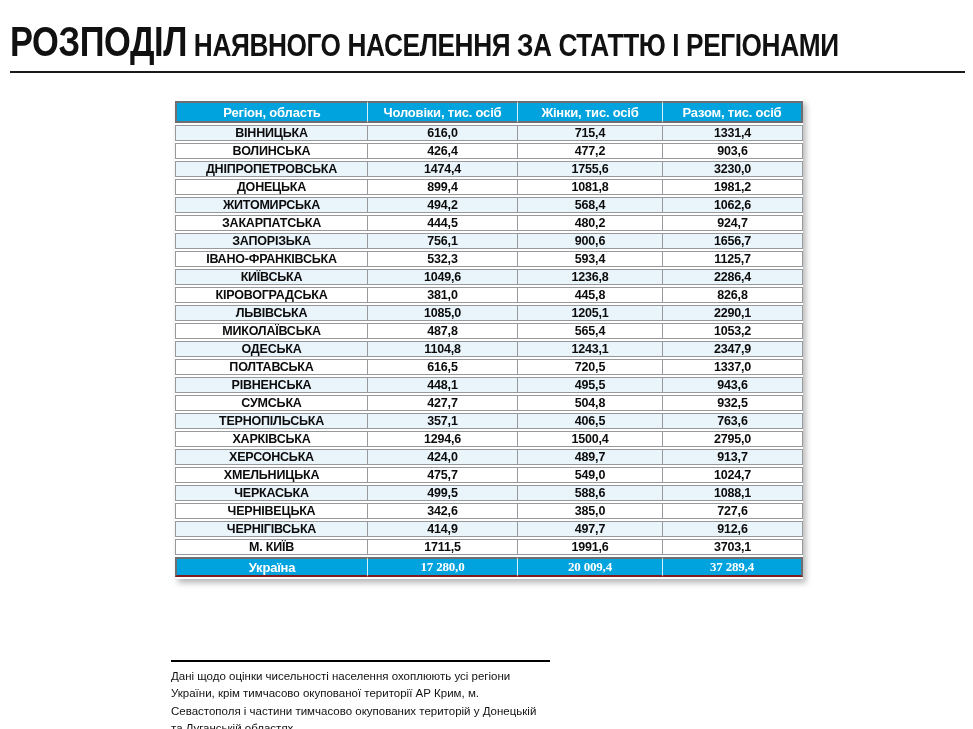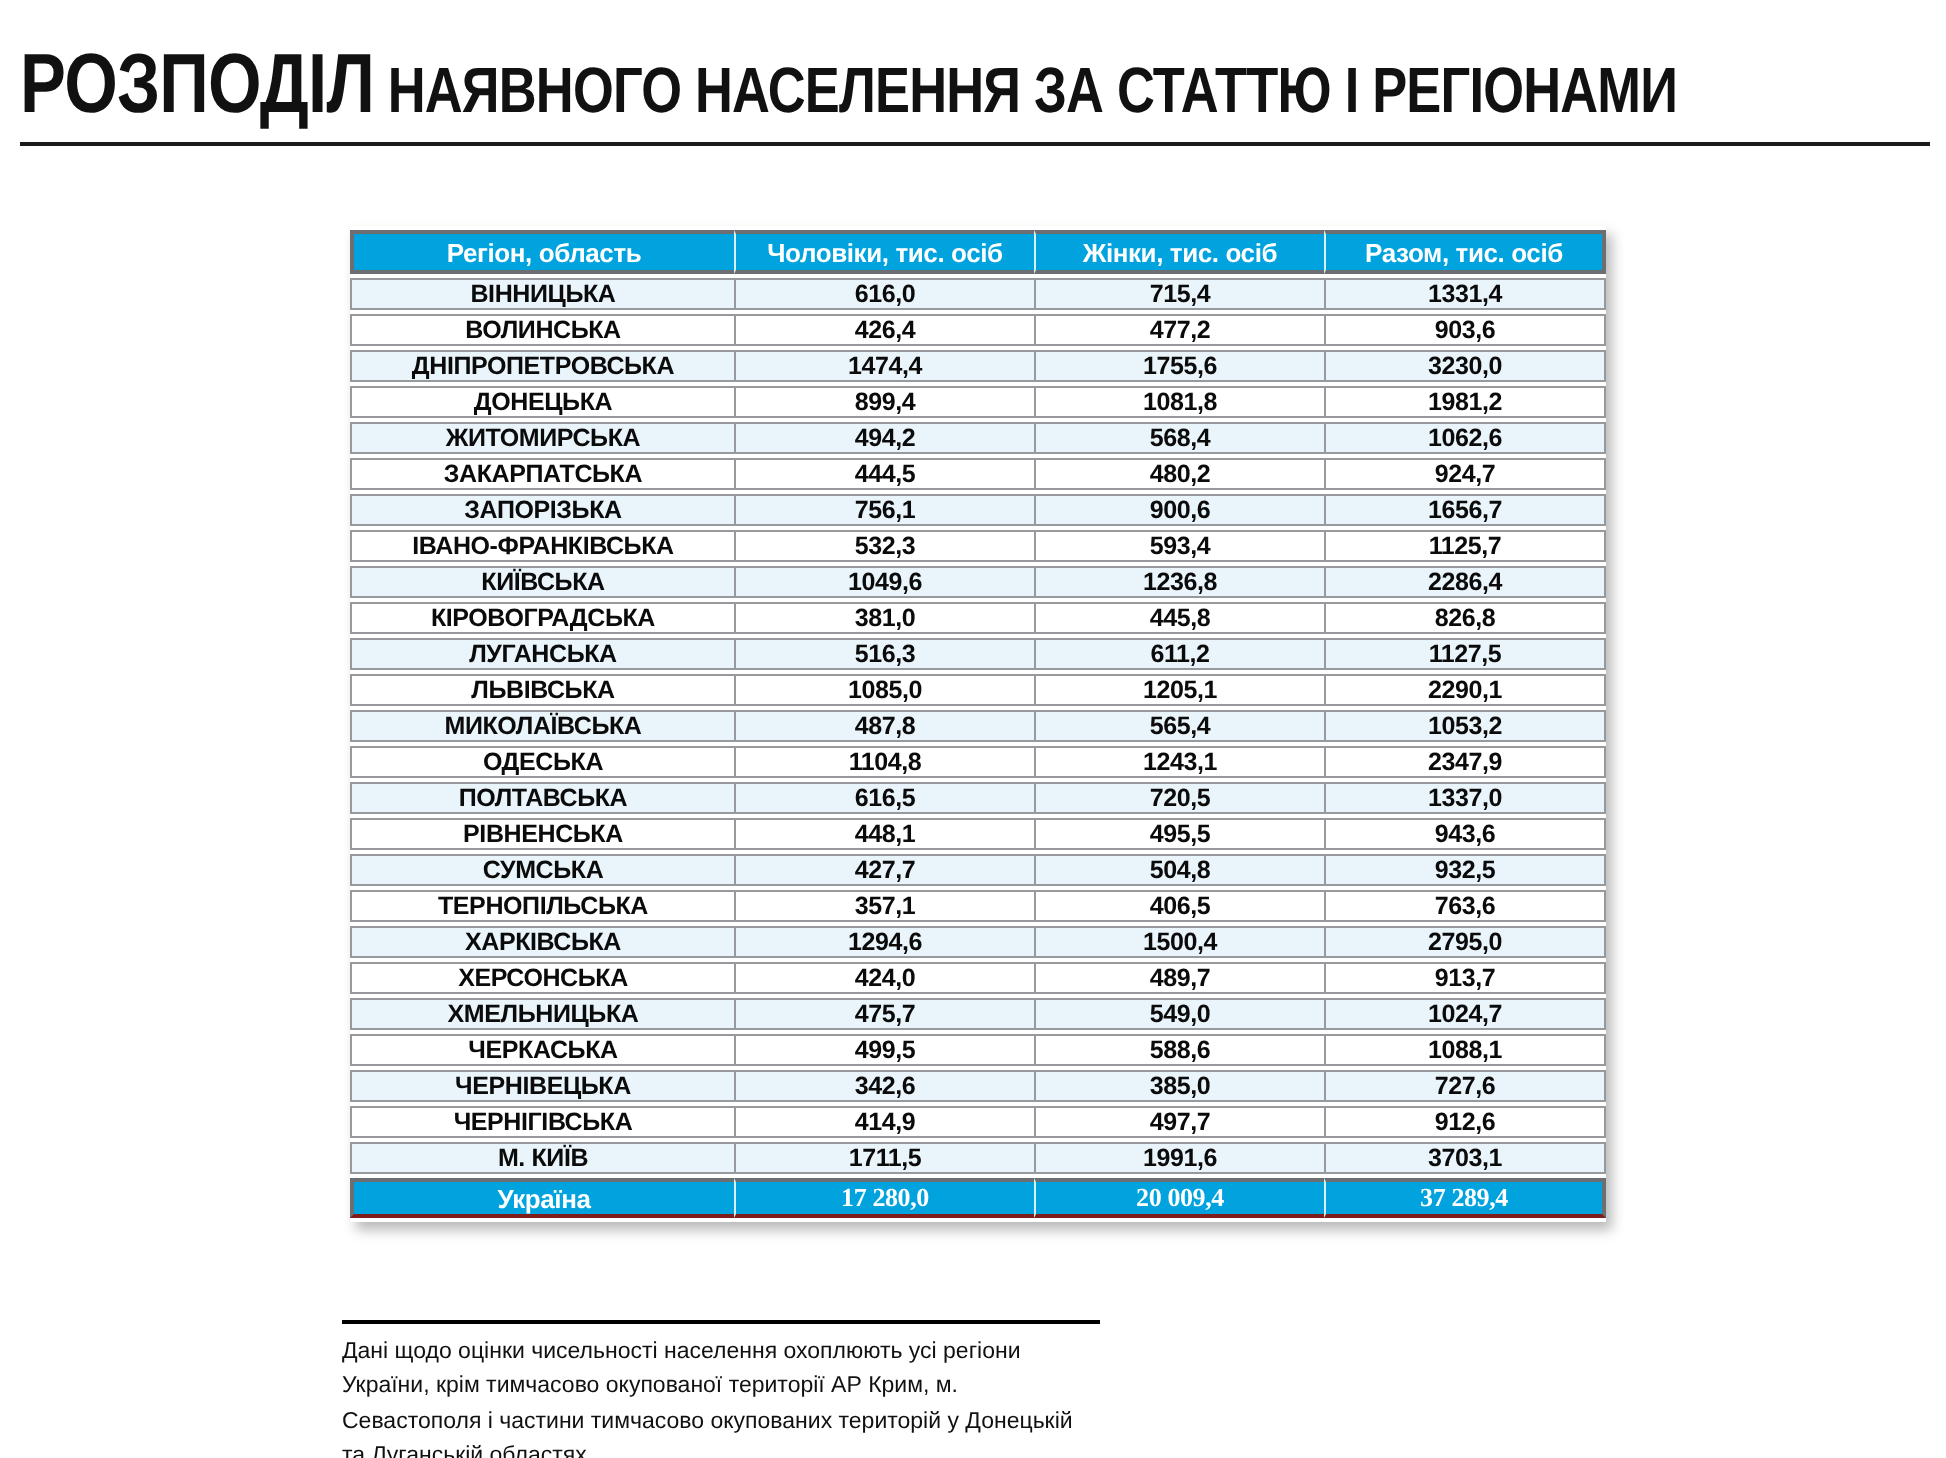--- a/index.html
+++ b/index.html
@@ -14,21 +14,21 @@
     white-space:nowrap;
     transform:scaleX(0.82); transform-origin:0 50%;
     letter-spacing:-0.5px; color:#111;
   }
   .title-big  { font-size:42px; font-weight:bold; }
   .title-rest { font-size:32px; font-weight:bold; }
   .title-rule { border:none; border-top:2px solid #1a1a1a; margin-top:5px; }
 
   
   .table-wrap {
-    position:absolute; left:175px; top:113px; width:628px;
+    position:absolute; left:175px; top:99px; width:628px;
     box-shadow:3px 4px 6px rgba(0,0,0,0.28);
   }
   table.pop {
     width:628px; border-collapse:separate; border-spacing:0 2px;
     table-layout:fixed;
     font-weight:bold; letter-spacing:-0.2px; text-align:center;
   }
   col.c-region { width:192px; }
   col.c-male   { width:150px; }
   col.c-female { width:145px; }
@@ -147,26 +147,20 @@
     <td>1236,8</td>
     <td>2286,4</td>
   </tr>
         <tr>
     <td>КІРОВОГРАДСЬКА</td>
     <td>381,0</td>
     <td>445,8</td>
     <td>826,8</td>
   </tr>
         <tr>
-    <td>ЛУГАНСЬКА</td>
-    <td>516,3</td>
-    <td>611,2</td>
-    <td>1127,5</td>
-  </tr>
-        <tr>
     <td>ЛЬВІВСЬКА</td>
     <td>1085,0</td>
     <td>1205,1</td>
     <td>2290,1</td>
   </tr>
         <tr>
     <td>МИКОЛАЇВСЬКА</td>
     <td>487,8</td>
     <td>565,4</td>
     <td>1053,2</td>

